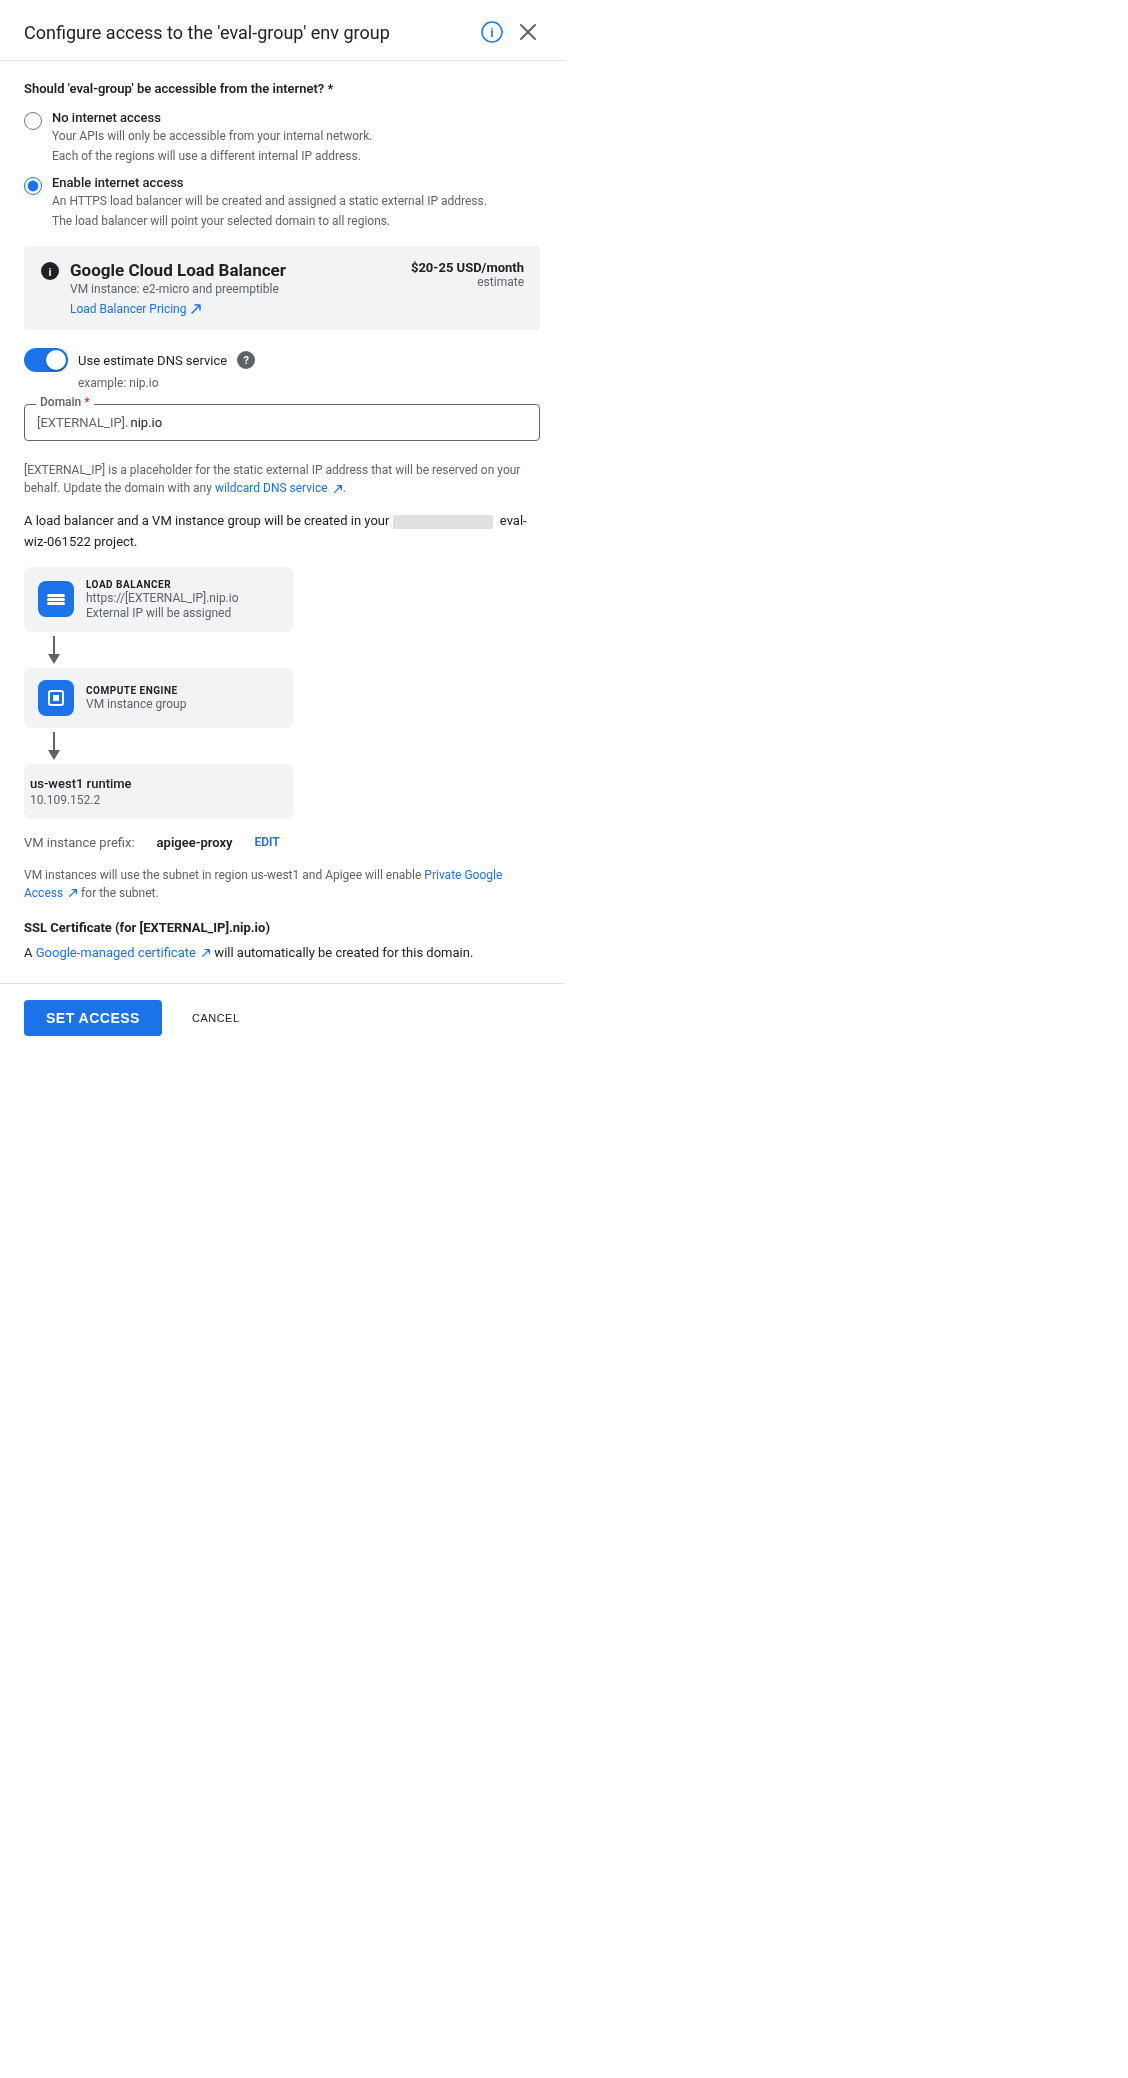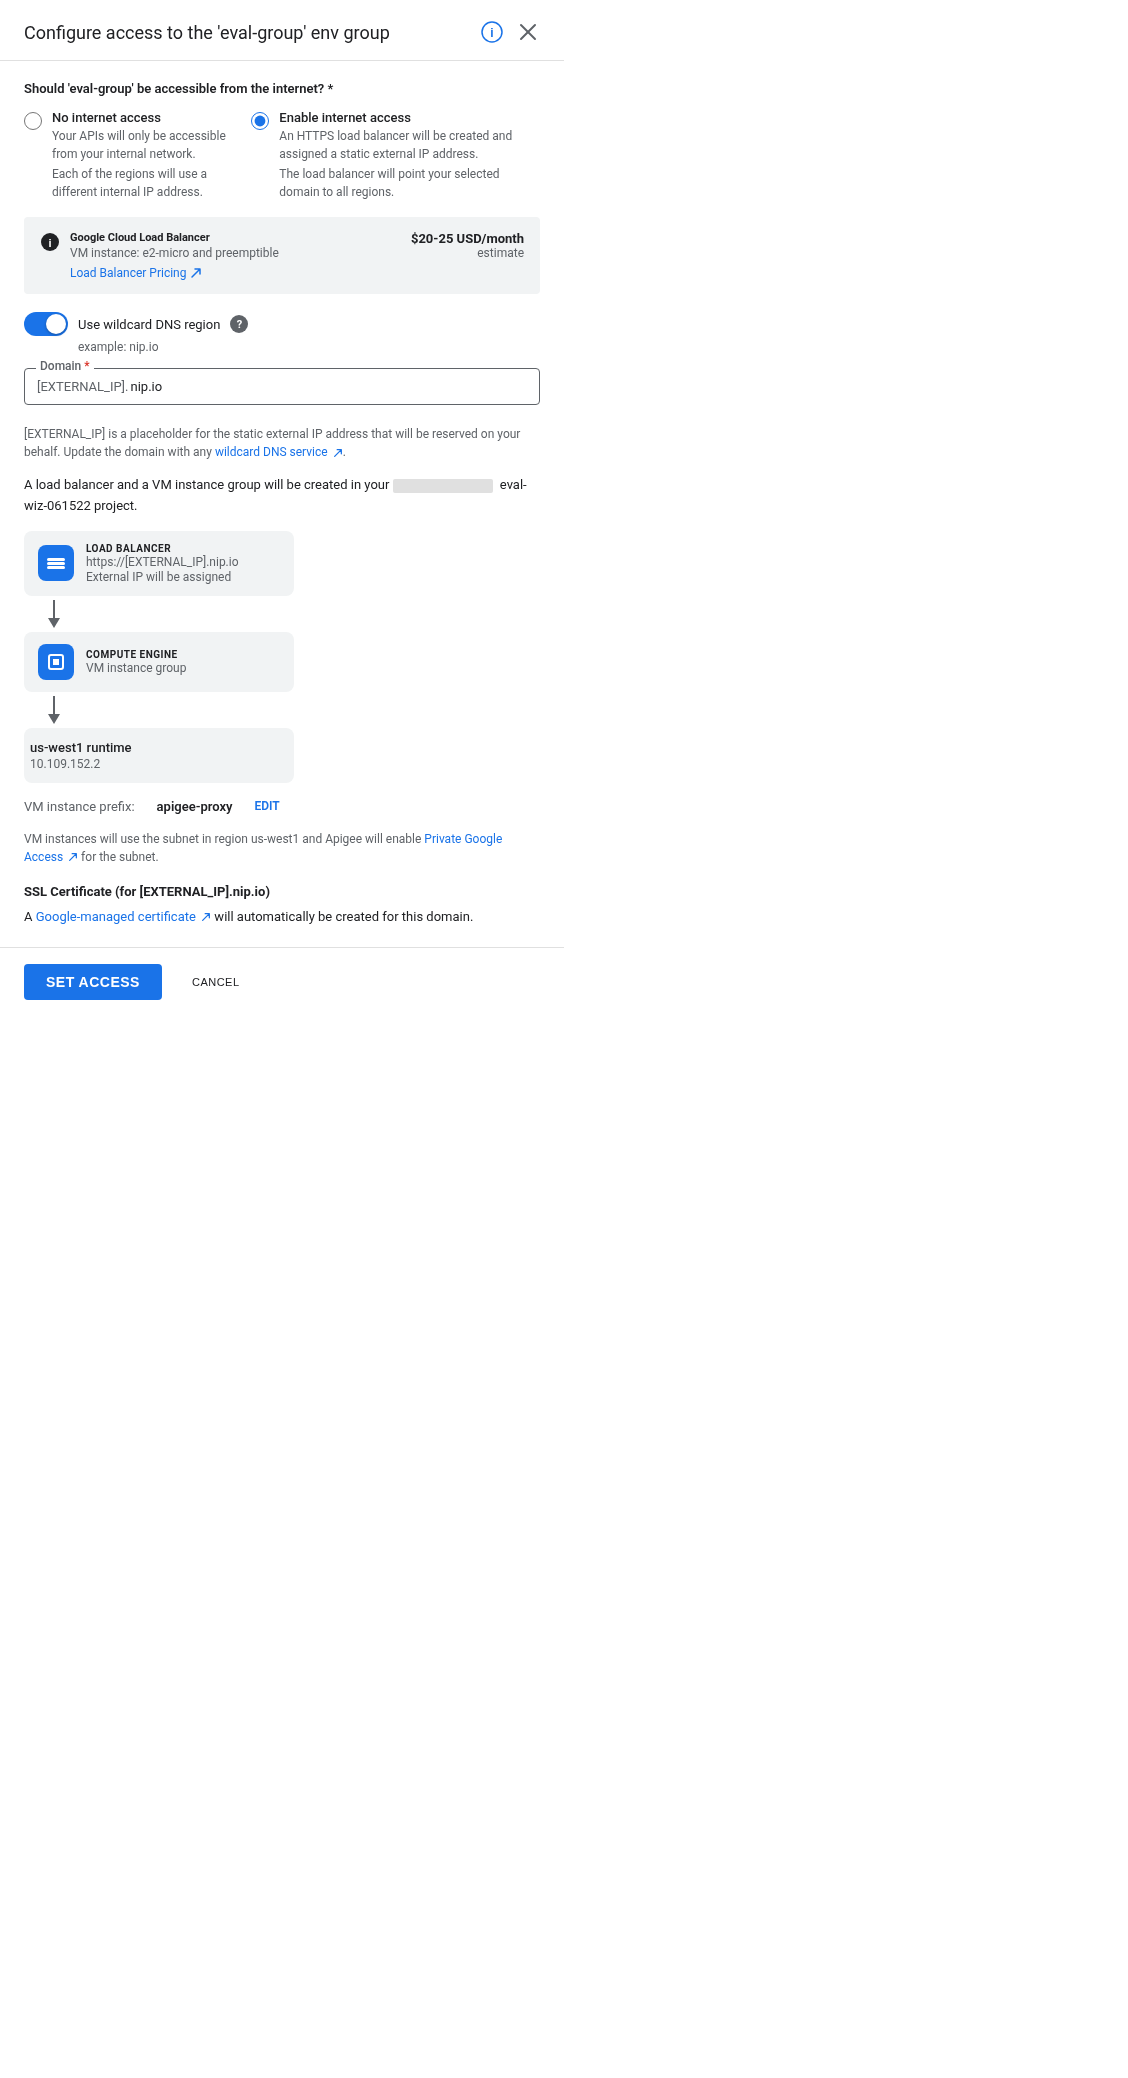--- a/index.html
+++ b/index.html
@@ -48,21 +48,21 @@
       padding: 20px 24px;
       overflow-y: auto;
     }
     .section-question {
       font-weight: 600;
       font-size: 13px;
       margin-bottom: 14px;
     }
     .radio-group {
       display: flex;
-      flex-direction: row;
+      flex-direction: column;
       gap: 10px;
       margin-bottom: 16px;
     }
     .radio-option {
       display: flex;
       align-items: flex-start;
       gap: 10px;
     }
     .radio-input {
       margin-top: 2px;
@@ -99,21 +99,21 @@
       width: 20px;
       height: 20px;
       flex-shrink: 0;
       margin-top: 1px;
     }
     .info-box-content {
       flex: 1;
     }
     .info-box-title {
       font-weight: 700;
-      font-size: 11px;
+      font-size: 17px;
     }
     .info-box-subtitle {
       font-size: 12px;
       color: #5f6368;
       margin-top: 2px;
     }
     .info-box-link {
       color: #1a73e8;
       text-decoration: none;
       font-size: 12px;
@@ -482,21 +482,21 @@
         <div class="info-box-price-main">$20-25 USD/month</div>
         <div class="info-box-price-sub">estimate</div>
       </div>
     </div>
 
     <div class="toggle-row">
       <div class="toggle-switch">
         <div class="toggle-track"></div>
         <div class="toggle-thumb"></div>
       </div>
-      <span class="toggle-label">Use wildcard DNS region</span>
+      <span class="toggle-label">Use estimate DNS service</span>
       <div class="help-icon">?</div>
     </div>
     <div class="toggle-example">
       <span>example:</span> <span>nip.io</span>
     </div>
 
     <div class="field-group">
       <span class="field-label">
         <span>Domain</span> <span class="field-required">*</span>
       </span>

